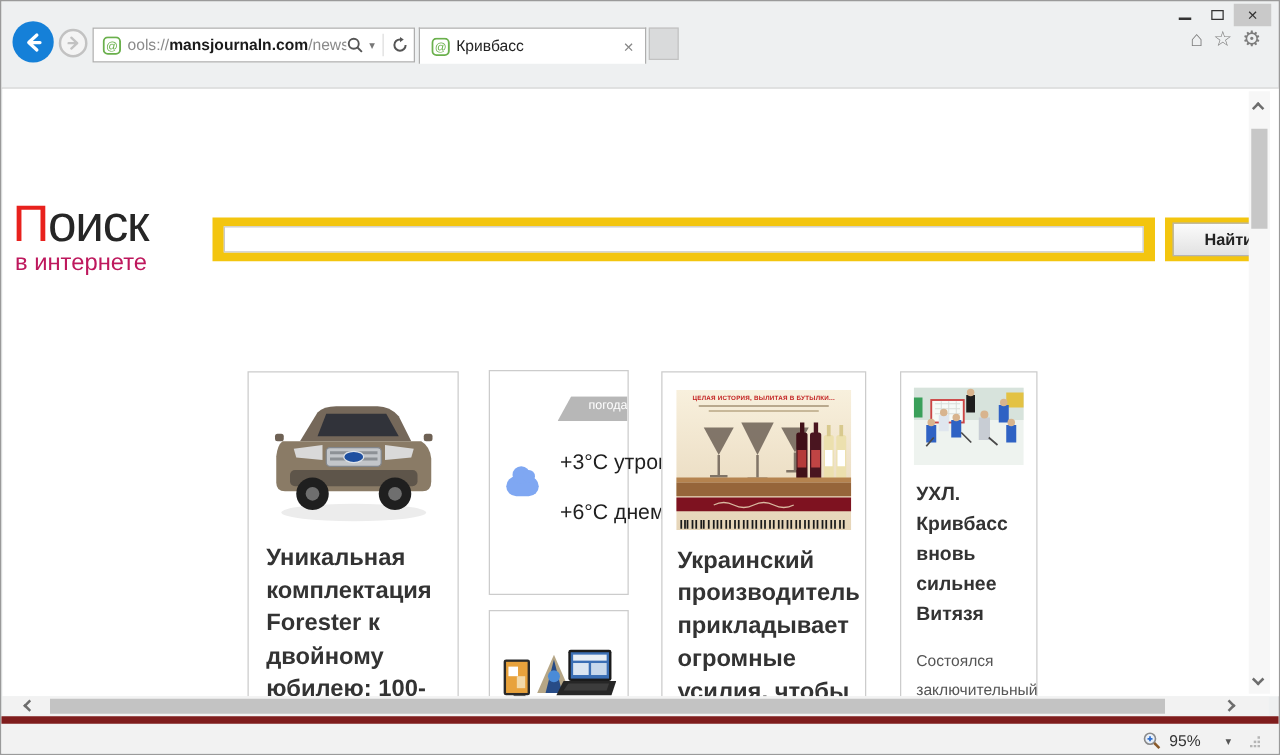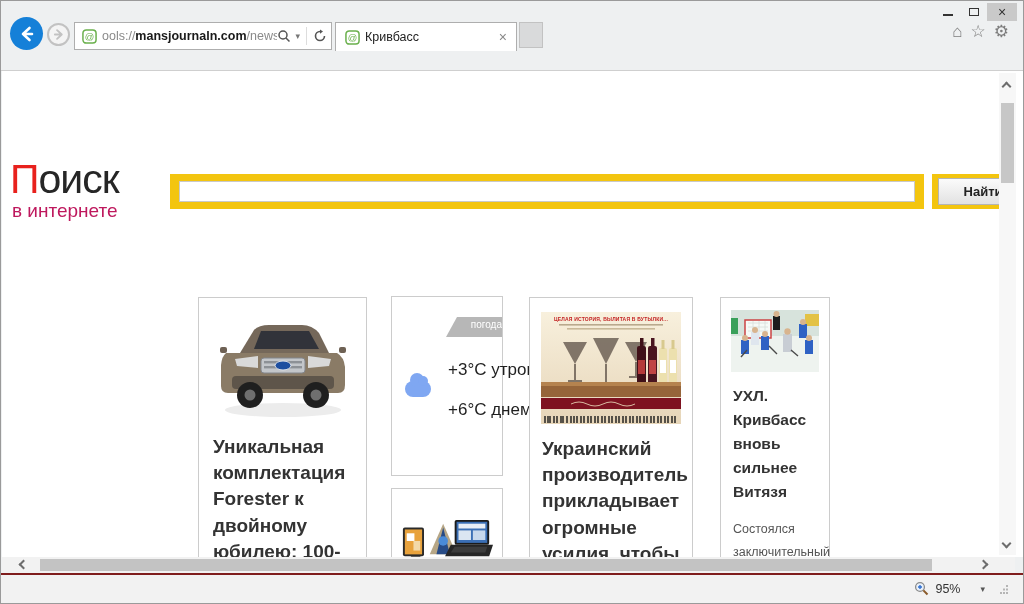--- a/index.html
+++ b/index.html
@@ -89,21 +89,21 @@
   .chev-right { transform:rotate(135deg); }
   .vscroll .arrow-up { position:absolute; top:10px; left:4px; }
   .vscroll .arrow-down { position:absolute; bottom:8px; left:4px; }
 
   .hscroll { position:absolute; top:556px; left:1px; width:1013px; height:16px; background:#f2f2f2; }
   .hscroll .arrow-left { position:absolute; left:18px; top:4px; }
   .hscroll .arrow-right { position:absolute; left:978px; top:4px; }
   .hscroll .thumb { position:absolute; left:38px; top:2px; width:892px; height:12px; background:#c3c3c3; }
 
   
-  .statusbar { position:absolute; top:572px; left:0; right:0; bottom:0; background:#f2f2f2; border-top:2px solid #7f1d1d; }
+  .statusbar { position:absolute; top:572px; left:0; right:0; bottom:0; background:#f2f2f2; border-top:6px solid #7f1d1d; }
   .zoom-ctl { position:absolute; right:14px; top:6px; display:flex; align-items:center; gap:6px; }
   .zoom-label { font-size:12.5px; color:#333; }
   .zoom-caret { font-size:9px; color:#555; margin-left:14px; }
   .grip { margin-left:8px; }
 </style>
 </head>
 <body>
 
 <div class="window">
 

